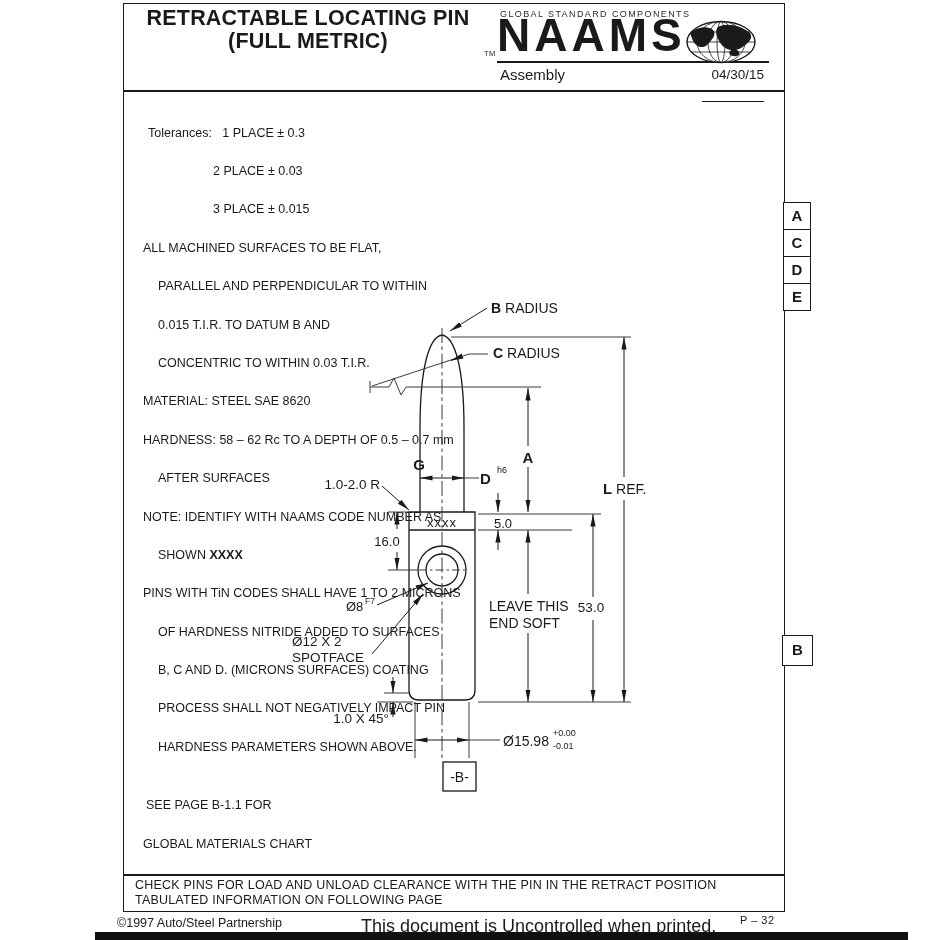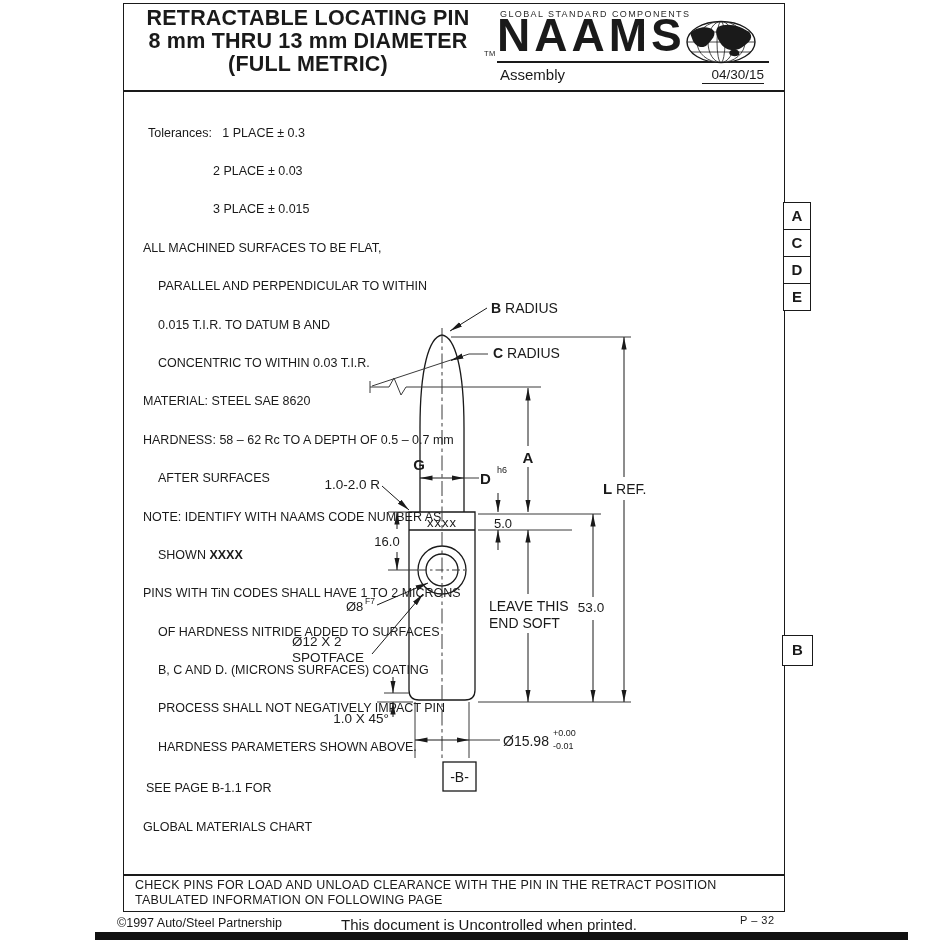--- a/index.html
+++ b/index.html
@@ -6,51 +6,50 @@
   body{width:940px;height:940px;position:relative;font-family:"Liberation Sans",sans-serif;color:#1a1a1a;}
   .page{position:relative;width:940px;height:940px;background:#fff;overflow:hidden;text-decoration:underline;}
   .box{position:absolute;border:1.6px solid #1a1a1a;box-sizing:border-box;background:transparent;}
   
   .title-block{position:absolute;left:125px;top:7px;width:366px;text-align:center;font-weight:bold;font-size:21.5px;line-height:23px;letter-spacing:.2px;}
   .brand-tagline{position:absolute;left:500px;top:9px;font-size:9px;letter-spacing:1.4px;color:#2a2a2a;white-space:nowrap;}
   .brand-tm{position:absolute;left:484px;top:49px;font-size:7.5px;letter-spacing:.5px;}
   .brand-name{position:absolute;left:497px;top:11px;font-size:46px;font-weight:bold;letter-spacing:4px;line-height:48px;white-space:nowrap;}
   .brand-rule{position:absolute;left:497px;top:61px;width:272px;height:2px;background:#1a1a1a;}
   .doc-type{position:absolute;left:500px;top:66px;font-size:15px;}
-  .rev-date{position:absolute;left:702px;top:67px;width:62px;text-align:right;font-size:13.5px;border-bottom:1.5px solid #1a1a1a;padding-bottom:1px;}
+  .rev-date{position:absolute;left:702px;top:67px;width:62px;text-align:right;font-size:13.5px;border-bottom:1.5px solid #1a1a1a;padding-bottom:19px;}
   
   .notes{position:absolute;left:143px;top:101px;font-size:12.5px;line-height:12.8px;white-space:pre;}
   .nl{white-space:pre;}
   .i1{padding-left:15px;}
   .i2{padding-left:70px;}
   .i3{padding-left:5px;}
-  .i4{padding-left:3px;margin-top:3px;}
+  .i4{padding-left:3px;margin-top:20px;}
   
   .zone{position:absolute;left:783px;width:28px;height:28px;border:1.6px solid #1a1a1a;box-sizing:border-box;background:#fff;text-align:center;font-weight:bold;font-size:15px;line-height:25px;}
   .zoneB{position:absolute;left:782px;top:635px;width:31px;height:31px;border:1.6px solid #1a1a1a;box-sizing:border-box;background:#fff;text-align:center;font-weight:bold;font-size:15px;line-height:28px;}
   
   .bottom-note{position:absolute;left:135px;top:878px;font-size:12.5px;line-height:15px;letter-spacing:.2px;}
   .footer-copy{position:absolute;left:117px;top:916px;font-size:12.5px;}
-  .footer-center{position:absolute;left:341px;top:916px;font-size:15px;}
+  .footer-center{position:absolute;left:361px;top:916px;font-size:18px;}
   .footer-page{position:absolute;left:740px;top:914px;font-size:11px;letter-spacing:.5px;}
   .footer-bar{position:absolute;left:95px;top:932px;width:813px;height:8px;background:#111;}
   
   svg.overlay{position:absolute;left:0;top:0;pointer-events:none;}
   svg text{font-family:"Liberation Sans",sans-serif;fill:#1a1a1a;}
 </style>
 </head>
 <body>
 
 <div class="page">
 
   <div class="box" style="left:123px;top:3px;width:662px;height:88px;"></div>
 
   <div class="title-block">
     <span style="display:block">RETRACTABLE LOCATING PIN</span>
-    <span style="display:block">8 mm THRU 13 mm DIAMETER</span>
     <span style="display:block">(FULL METRIC)</span>
   </div>
 
   <div class="brand-tagline">GLOBAL STANDARD COMPONENTS</div>
   <div class="brand-tm">TM</div>
   <div class="brand-name">NAAMS</div>
   <div class="brand-rule"></div>
   <div class="doc-type">Assembly</div>
   <div class="rev-date">04/30/15</div>
 

